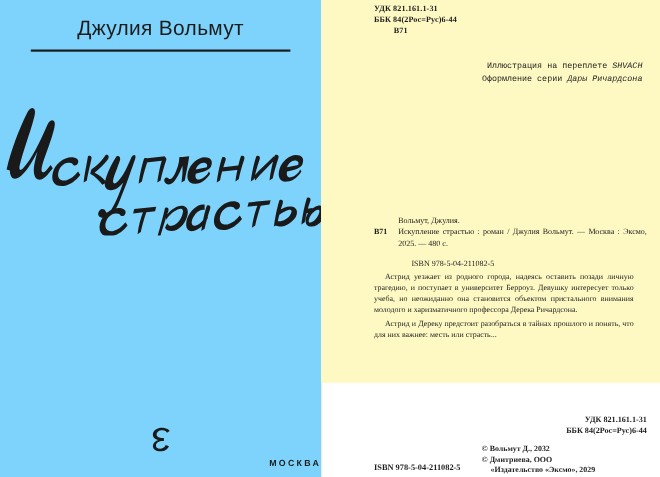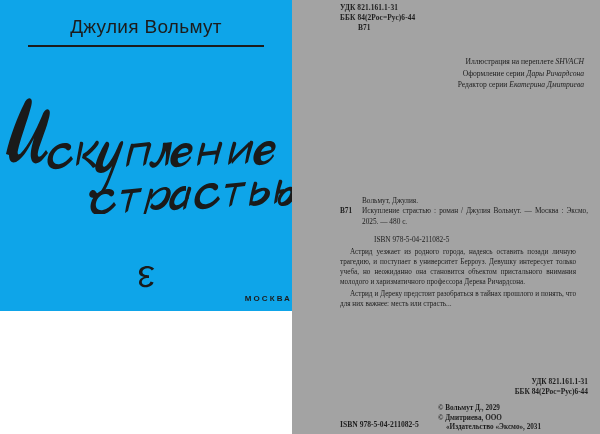--- a/index.html
+++ b/index.html
@@ -27,22 +27,22 @@
     top: 0;
     width: 1px;
     height: 434px;
     background: #eceaea;
   }
 
   
   .page-left {
     position: relative;
     width: 292px;
-    height: 311px;
-    background: #0ea5e9;
+    height: 434px;
+    background: #7dd3fc;
     flex: 0 0 292px;
   }
   .author-block {
     position: absolute;
     left: 28px;
     top: 16px;
     width: 236px;
   }
   .author-name {
     font-family: "Liberation Sans", sans-serif;
@@ -94,22 +94,22 @@
     font-size: 8px;
     letter-spacing: 2.1px;
     font-weight: 700;
     color: #1c1c1c;
   }
 
   
   .page-right {
     position: relative;
     width: 308px;
-    height: 434px;
-    background: #a3a3a3;
+    height: 348px;
+    background: #fef9c3;
     flex: 0 0 308px;
     font-family: "Liberation Serif", serif;
   }
   .classification {
     position: absolute;
     left: 48px;
     top: 3px;
     font-size: 7.4px;
     line-height: 10.2px;
     font-weight: 700;
@@ -123,20 +123,21 @@
   .credits {
     position: absolute;
     left: 0;
     top: 56px;
     width: 292px;
     text-align: right;
     padding-right: 8px;
     font-size: 7.6px;
     line-height: 11.6px;
     color: #1d1d1d;
+    font-family: Liberation Mono, monospace;
   }
   .credits em {
     font-style: italic;
   }
 
   .bib {
     position: absolute;
     left: 48px;
     top: 196px;
     width: 248px;
@@ -297,24 +298,20 @@
 
     <div class="credits">
       <div>
         <span>Иллюстрация на переплете</span>
         <em>SHVACH</em>
       </div>
       <div>
         <span>Оформление серии</span>
         <em>Дары Ричардсона</em>
       </div>
-      <div>
-        <span>Редактор серии</span>
-        <em>Екатерина Дмитриева</em>
-      </div>
     </div>
 
     <div class="bib">
       <div class="bib-author">Вольмут, Джулия.</div>
       <div class="bib-body">
         <span class="bib-mark">В71</span>
         <span>Искупление страстью : роман / Джулия Вольмут. — Москва : Эксмо, 2025. — 480 с.</span>
       </div>
       <div class="bib-isbn">ISBN 978-5-04-211082-5</div>
     </div>
@@ -323,20 +320,20 @@
       <p>Астрид уезжает из родного города, надеясь оставить позади личную трагедию, и поступает в университет Берроуз. Девушку интересует только учеба, но неожиданно она становится объектом пристального внимания молодого и харизматичного профессора Дерека Ричардсона.</p>
       <p>Астрид и Дереку предстоит разобраться в тайнах прошлого и понять, что для них важнее: месть или страсть...</p>
     </div>
 
     <div class="foot-codes">
       <div>УДК 821.161.1-31</div>
       <div>ББК 84(2Рос=Рус)6-44</div>
     </div>
 
     <div class="copyright">
-      <div class="cr-line">© Вольмут Д., 2029</div>
+      <div class="cr-line">© Вольмут Д., 2032</div>
       <div class="cr-line">© Дмитриева, ООО</div>
-      <div class="cr-line cr-indent">«Издательство «Эксмо», 2031</div>
+      <div class="cr-line cr-indent">«Издательство «Эксмо», 2029</div>
     </div>
 
     <div class="isbn-bottom">ISBN 978-5-04-211082-5</div>
   </div>
 </div>
 
 </body></html>

